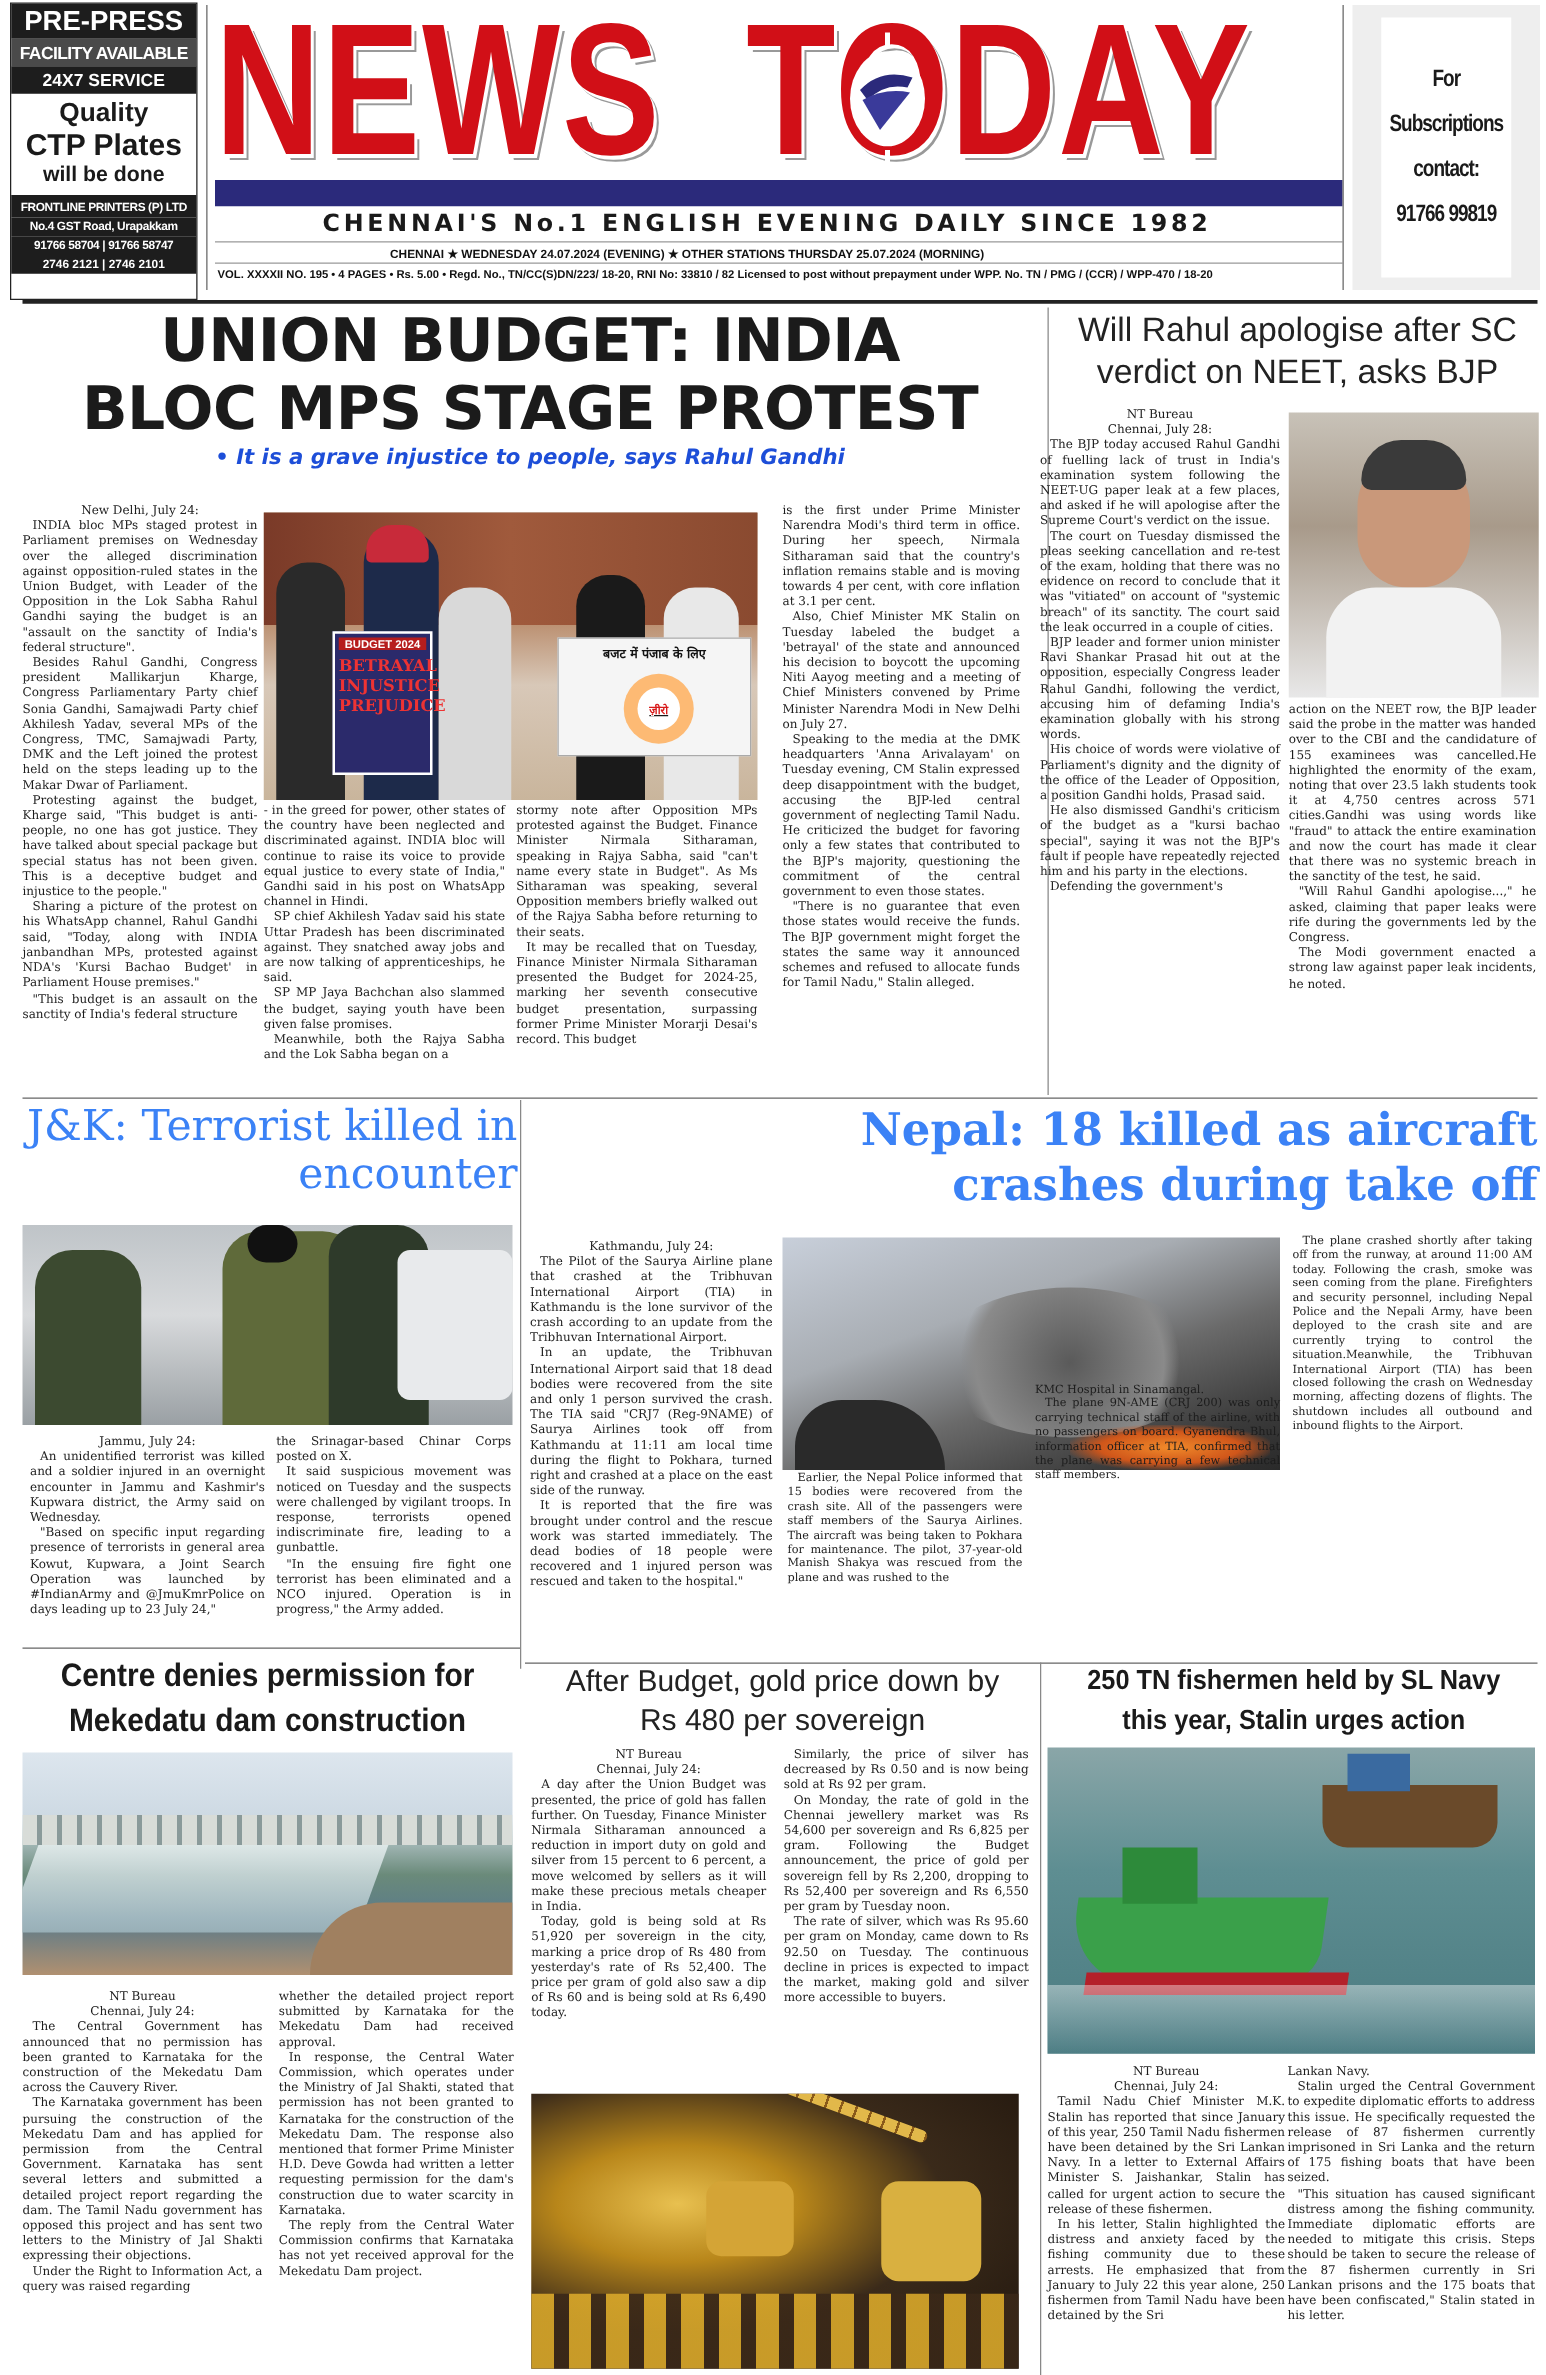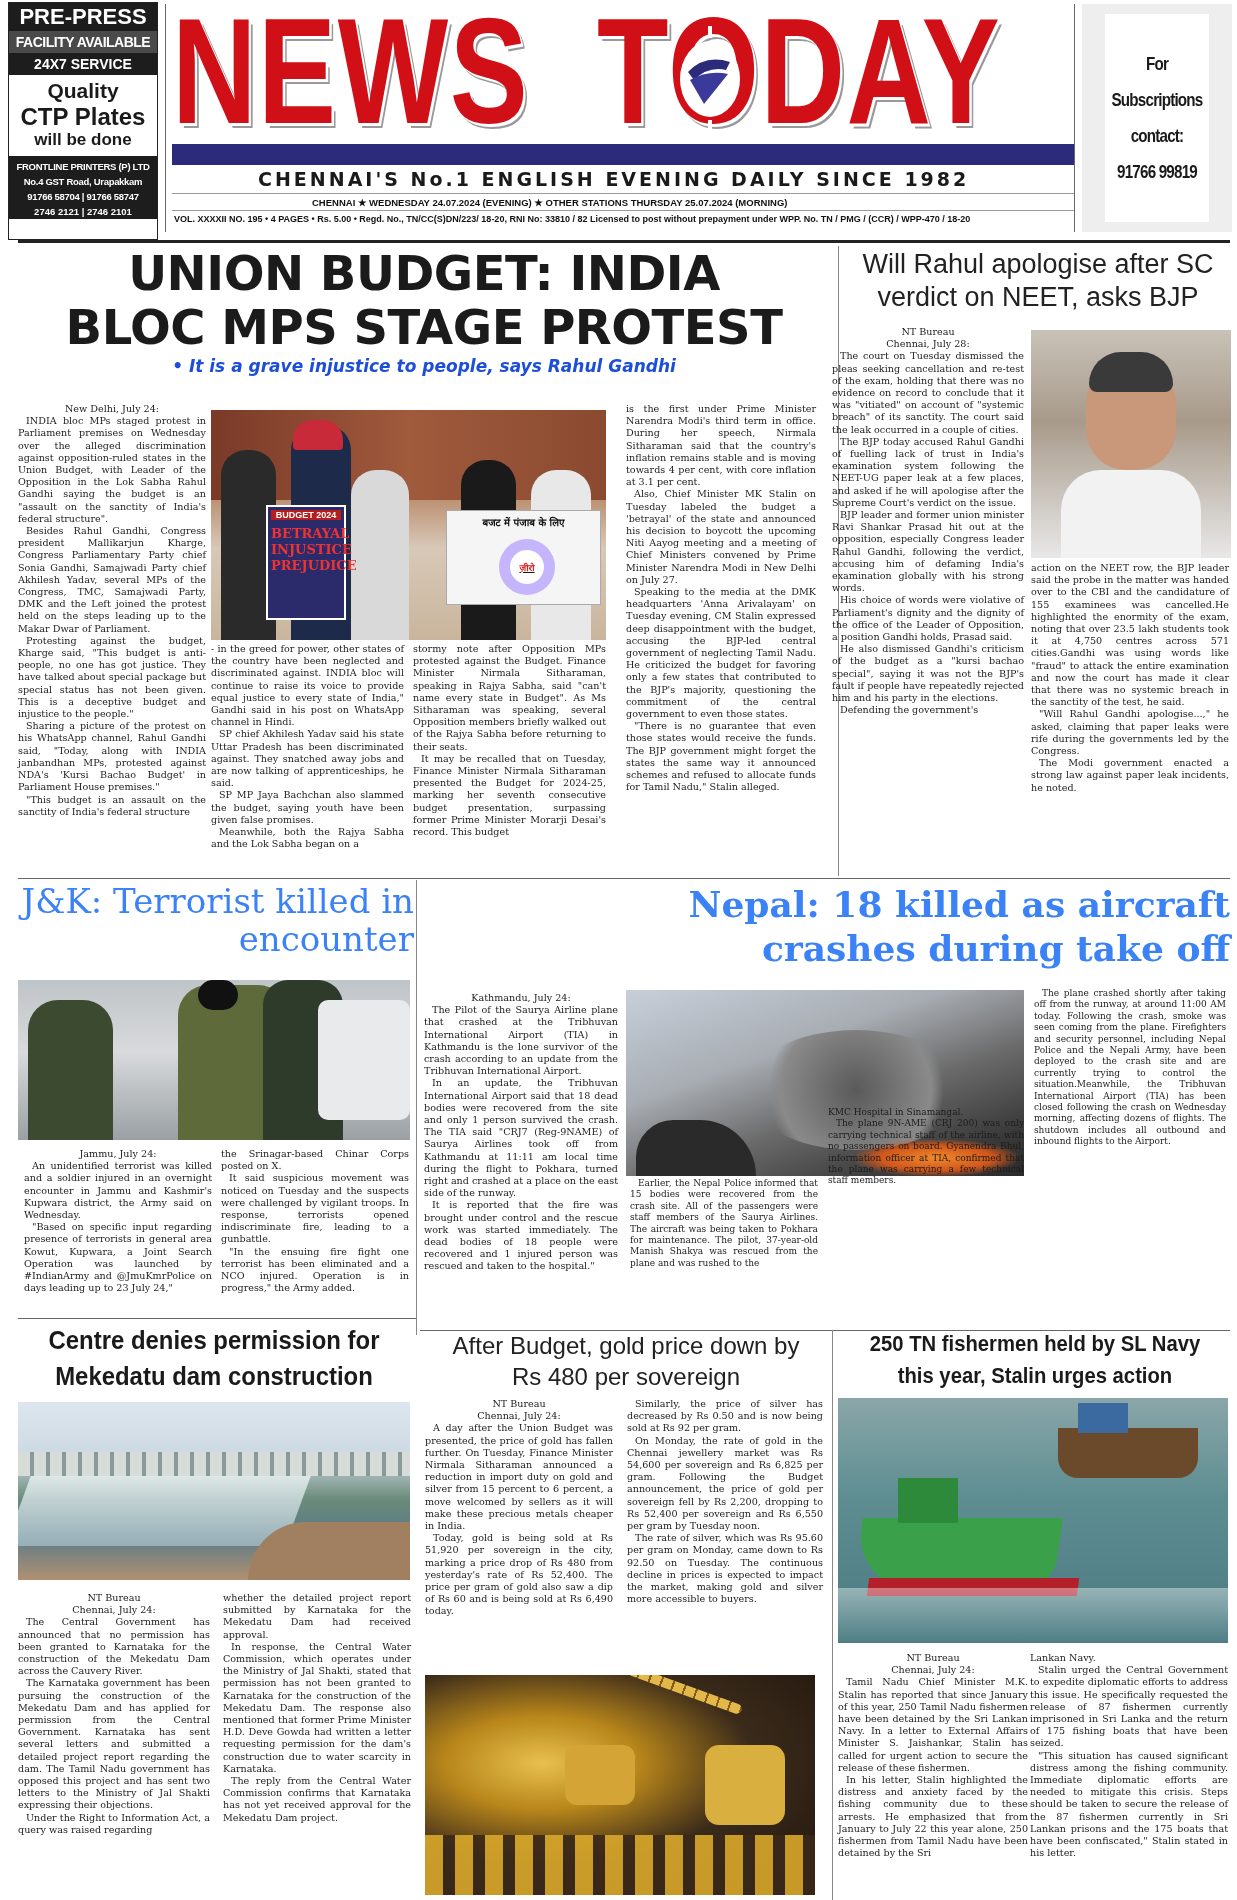--- a/index.html
+++ b/index.html
@@ -98,21 +98,21 @@
   <div class="abs" style="left:82px;top:10px;width:50px;height:30px;background:#c82a3a;border-radius:20px 20px 4px 4px;"></div>
   <div class="abs" style="left:140px;top:60px;width:58px;height:170px;background:#d9d9d9;border-radius:25px 25px 0 0;"></div>
   <div class="abs" style="left:250px;top:50px;width:55px;height:180px;background:#1a1a1a;border-radius:25px 25px 0 0;"></div>
   <div class="abs" style="left:320px;top:60px;width:60px;height:170px;background:#e8e8e8;border-radius:25px 25px 0 0;"></div>
   <div class="abs" style="left:55px;top:95px;width:80px;height:115px;background:#2b2a6b;border:2px solid #fff;padding:3px;">
     <div style="font-family:'Liberation Sans',sans-serif;font-weight:bold;color:#fff;font-size:9px;text-align:center;background:#b61d1d;">BUDGET 2024</div>
     <div style="font-family:'DejaVu Serif',serif;font-weight:bold;color:#e33;font-size:13px;line-height:16px;margin-top:6px;">BETRAYAL INJUSTICE PREJUDICE</div>
   </div>
   <div class="abs" style="left:235px;top:100px;width:155px;height:95px;background:#f5f5f5;border:1px solid #aaa;">
     <div style="font-family:'DejaVu Sans',sans-serif;font-weight:bold;font-size:10px;text-align:center;margin-top:4px;color:#111;">बजट में पंजाब के लिए</div>
-    <div style="position:absolute;left:52px;top:28px;width:56px;height:56px;border-radius:50%;background:#c4b5fd;display:flex;align-items:center;justify-content:center;text-decoration:underline;">
+    <div style="position:absolute;left:52px;top:28px;width:56px;height:56px;border-radius:50%;background:#fdba74;display:flex;align-items:center;justify-content:center;text-decoration:underline;">
       <div style="width:34px;height:34px;border-radius:50%;background:#fff;display:flex;align-items:center;justify-content:center;font-family:'DejaVu Sans',sans-serif;font-weight:bold;font-size:9px;color:#d81a1a;">ज़ीरो</div>
     </div>
   </div>
 </div>
 
 <div class="abs body-text" style="left:211px;top:643px;width:193px;">
   <p style="text-indent:0">- in the greed for power, other states of the country have been neglected and discriminated against. INDIA bloc will continue to raise its voice to provide equal justice to every state of India," Gandhi said in his post on WhatsApp channel in Hindi.</p>
   <p>SP chief Akhilesh Yadav said his state Uttar Pradesh has been discriminated against. They snatched away jobs and are now talking of apprenticeships, he said.</p>
   <p>SP MP Jaya Bachchan also slammed the budget, saying youth have been given false promises.</p>
   <p>Meanwhile, both the Rajya Sabha and the Lok Sabha began on a</p>
@@ -127,22 +127,22 @@
   <p>Speaking to the media at the DMK headquarters 'Anna Arivalayam' on Tuesday evening, CM Stalin expressed deep disappointment with the budget, accusing the BJP-led central government of neglecting Tamil Nadu. He criticized the budget for favoring only a few states that contributed to the BJP's majority, questioning the commitment of the central government to even those states.</p>
   <p>"There is no guarantee that even those states would receive the funds. The BJP government might forget the states the same way it announced schemes and refused to allocate funds for Tamil Nadu," Stalin alleged.</p>
 </div>
 
 <div class="abs" style="left:838px;top:246px;width:1px;height:630px;background:#888;"></div>
 
 <div class="abs hl-light" style="left:842px;top:248px;width:392px;font-size:27px;line-height:33px;">Will Rahul apologise after SC verdict on NEET, asks BJP</div>
 <div class="abs body-text" style="left:832px;top:326px;width:192px;">
   <p class="dateline">NT Bureau</p>
   <p class="dateline">Chennai, July 28:</p>
+  <p>The BJP today accused Rahul Gandhi of fuelling lack of trust in India's examination system following the NEET-UG paper leak at a few places, and asked if he will apologise after the Supreme Court's verdict on the issue.</p>
   <p>The court on Tuesday dismissed the pleas seeking cancellation and re-test of the exam, holding that there was no evidence on record to conclude that it was "vitiated" on account of "systemic breach" of its sanctity. The court said the leak occurred in a couple of cities.</p>
-  <p>The BJP today accused Rahul Gandhi of fuelling lack of trust in India's examination system following the NEET-UG paper leak at a few places, and asked if he will apologise after the Supreme Court's verdict on the issue.</p>
   <p>BJP leader and former union minister Ravi Shankar Prasad hit out at the opposition, especially Congress leader Rahul Gandhi, following the verdict, accusing him of defaming India's examination globally with his strong words.</p>
   <p>His choice of words were violative of Parliament's dignity and the dignity of the office of the Leader of Opposition, a position Gandhi holds, Prasad said.</p>
   <p>He also dismissed Gandhi's criticism of the budget as a "kursi bachao special", saying it was not the BJP's fault if people have repeatedly rejected him and his party in the elections.</p>
   <p>Defending the government's</p>
 </div>
 <div class="photo" style="left:1031px;top:330px;width:200px;height:228px;background:linear-gradient(180deg,#c8c2b8 0%,#a89a8a 40%,#e8e8e8 100%);">
   <div class="abs" style="left:55px;top:30px;width:90px;height:110px;border-radius:45px 45px 40px 40px;background:#c9987a;"></div>
   <div class="abs" style="left:58px;top:22px;width:84px;height:40px;border-radius:40px 40px 10px 10px;background:#3a3a3a;"></div>
   <div class="abs" style="left:30px;top:140px;width:140px;height:90px;border-radius:40px 40px 0 0;background:#f2f2f2;"></div>
 </div>

